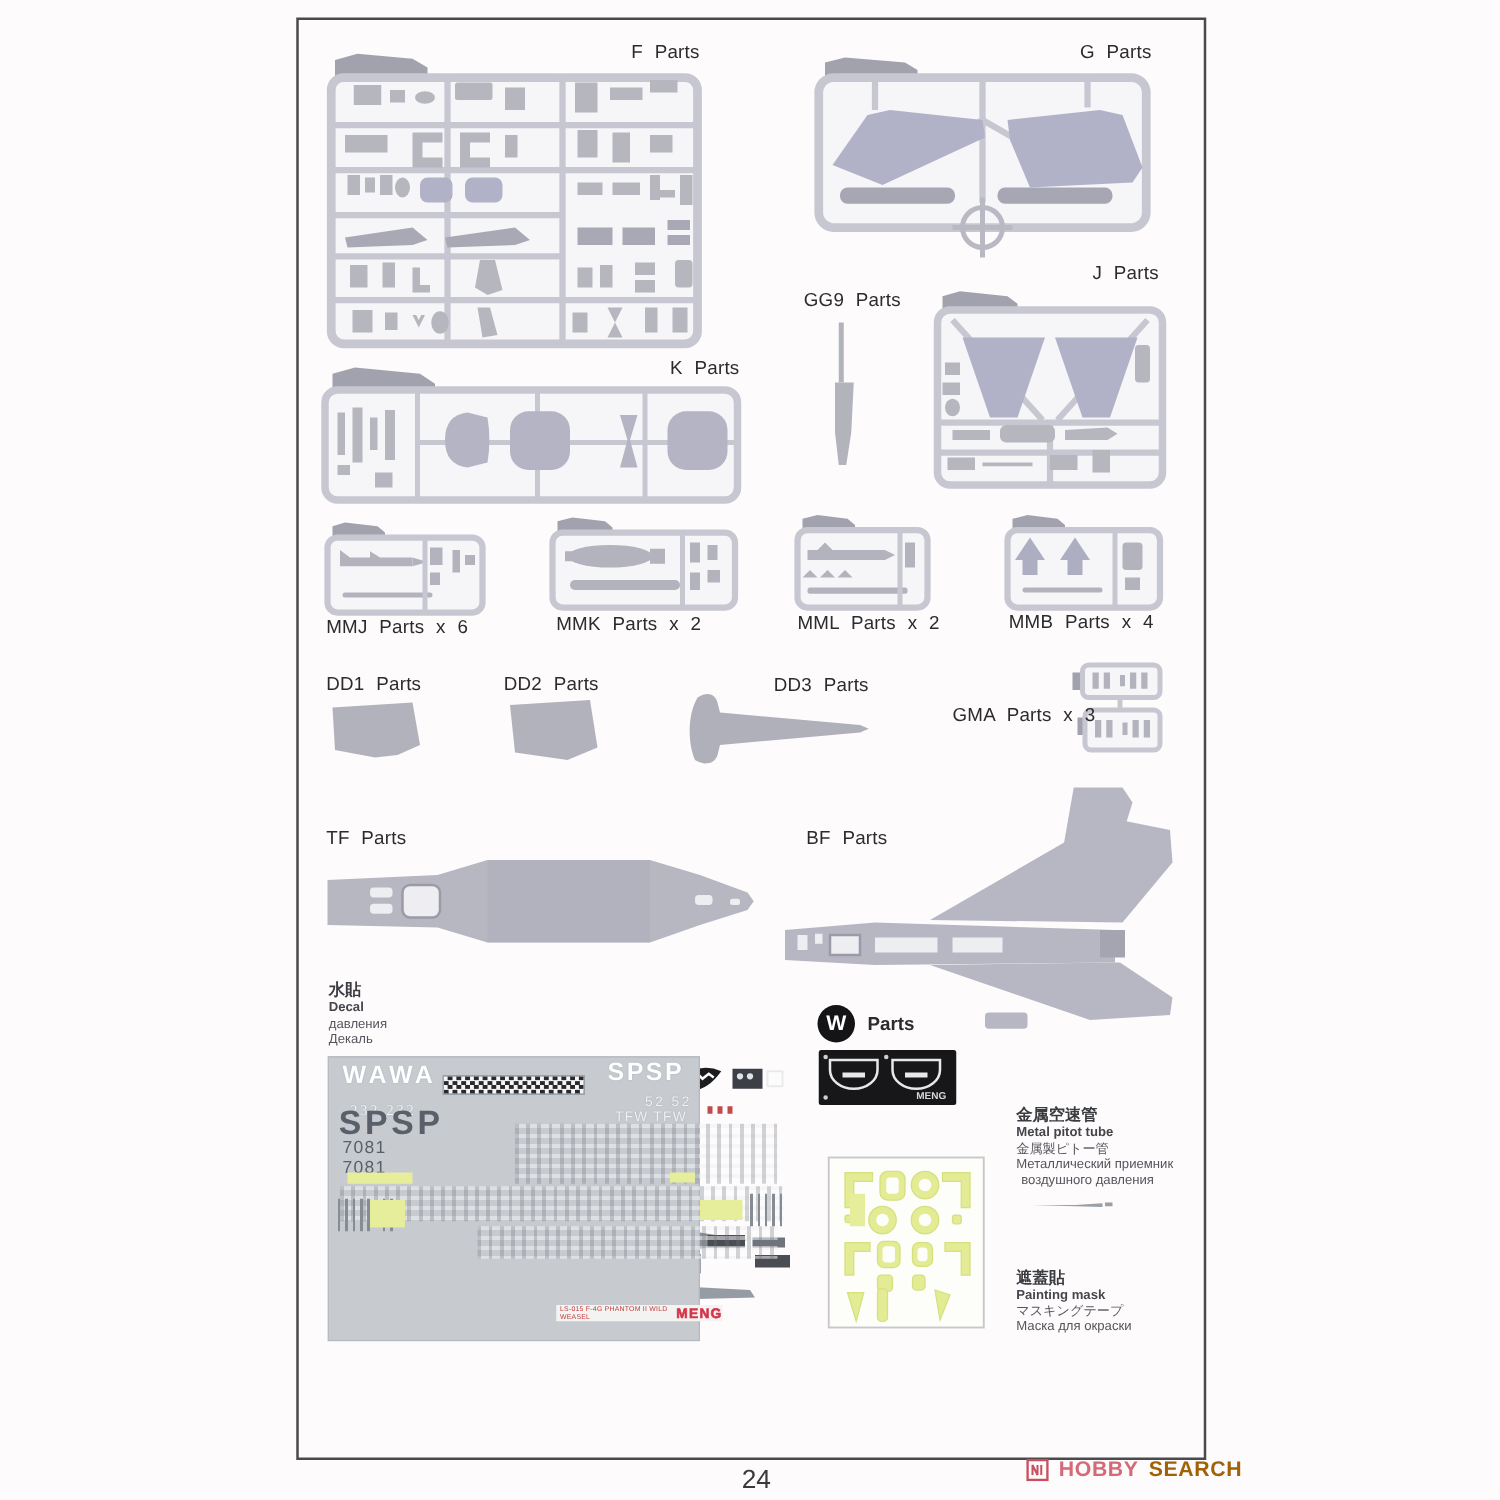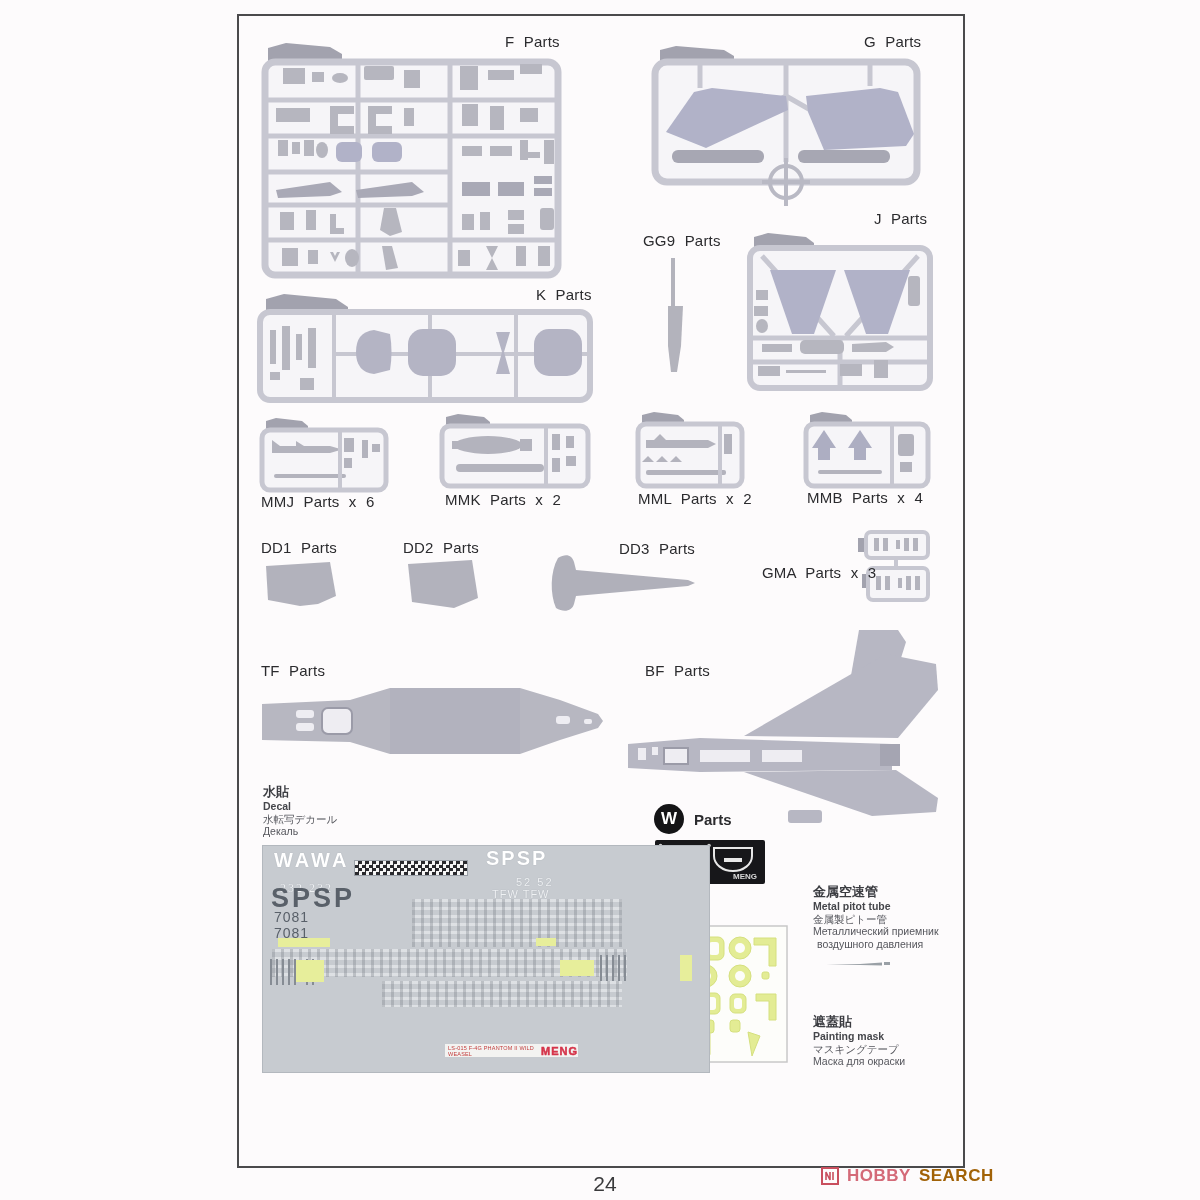--- a/index.html
+++ b/index.html
@@ -23,21 +23,21 @@
   .w-badge{
     position:absolute;width:30px;height:30px;border-radius:50%;background:#141416;
     color:#fff;font-weight:bold;font-size:17px;display:flex;align-items:center;justify-content:center;
   }
   .w-parts-lbl{position:absolute;font-size:15px;font-weight:bold;color:#2b2b2e;}
   .pagenum{position:absolute;left:580px;top:1172px;width:50px;text-align:center;font-size:21px;color:#3a3a3c;}
   .wm{position:absolute;left:821px;top:1166px;display:flex;align-items:center;gap:8px;white-space:nowrap;}
   .wm .b1{font-size:17px;font-weight:bold;color:#d46a78;letter-spacing:.5px;}
   .wm .b2{font-size:17px;font-weight:bold;color:#a16207;letter-spacing:.5px;}
   
-  .decal{position:absolute;left:262px;top:845px;width:448px;height:228px;background:#c7cbd0;box-shadow:inset 0 0 0 1px #b3b8be;}
+  .decal{position:absolute;left:262px;top:845px;width:298px;height:228px;background:#c7cbd0;box-shadow:inset 0 0 0 1px #b3b8be;}
   .d-txt{position:absolute;white-space:nowrap;}
   .wawa{left:12px;top:4px;font-size:20px;font-weight:bold;color:#fff;letter-spacing:3px;text-shadow:0 0 1px #979ea6;}
   .n232{left:18px;top:36px;font-size:12px;color:#f0f2f4;letter-spacing:2px;text-shadow:0 0 1px #979ea6;font-family:Liberation Serif, serif;}
   .spsp-top{left:224px;top:2px;font-size:20px;font-weight:bold;color:#fff;letter-spacing:2px;text-shadow:0 0 1px #979ea6;}
   .n52{left:234px;top:31px;font-size:11px;color:#f0f2f4;letter-spacing:2px;text-shadow:0 0 1px #979ea6;margin-left:20px;}
   .ntfw{left:230px;top:43px;font-size:11px;color:#f0f2f4;letter-spacing:1px;text-shadow:0 0 1px #979ea6;}
   .spsp-mid{left:9px;top:38px;font-size:27px;font-weight:bold;color:#596069;letter-spacing:3px;}
   .n7081a{left:12px;top:64px;font-size:14px;color:#596069;letter-spacing:1px;}
   .n7081b{left:12px;top:80px;font-size:14px;color:#596069;letter-spacing:1px;}
   .checker{
@@ -418,21 +418,21 @@
 <div class="lbl" style="left:261px;top:539px">DD1 Parts</div>
 <div class="lbl" style="left:403px;top:539px">DD2 Parts</div>
 <div class="lbl" style="left:619px;top:540px">DD3 Parts</div>
 <div class="lbl" style="left:762px;top:564px">GMA Parts x 3</div>
 <div class="lbl" style="left:261px;top:662px">TF Parts</div>
 <div class="lbl" style="left:645px;top:662px">BF Parts</div>
 
 <div class="info" style="left:263px;top:784px">
   <div class="t">水貼</div>
   <div class="e">Decal</div>
-  <div>水転写デカール</div>
+  <div>давления</div>
   <div>Декаль</div>
 </div>
 
 <div class="w-badge" style="left:654px;top:804px">
   <span>W</span>
 </div>
 <div class="w-parts-lbl" style="left:694px;top:811px">Parts</div>
 
 <div class="info" style="left:813px;top:884px">
   <div class="t">金属空速管</div>

